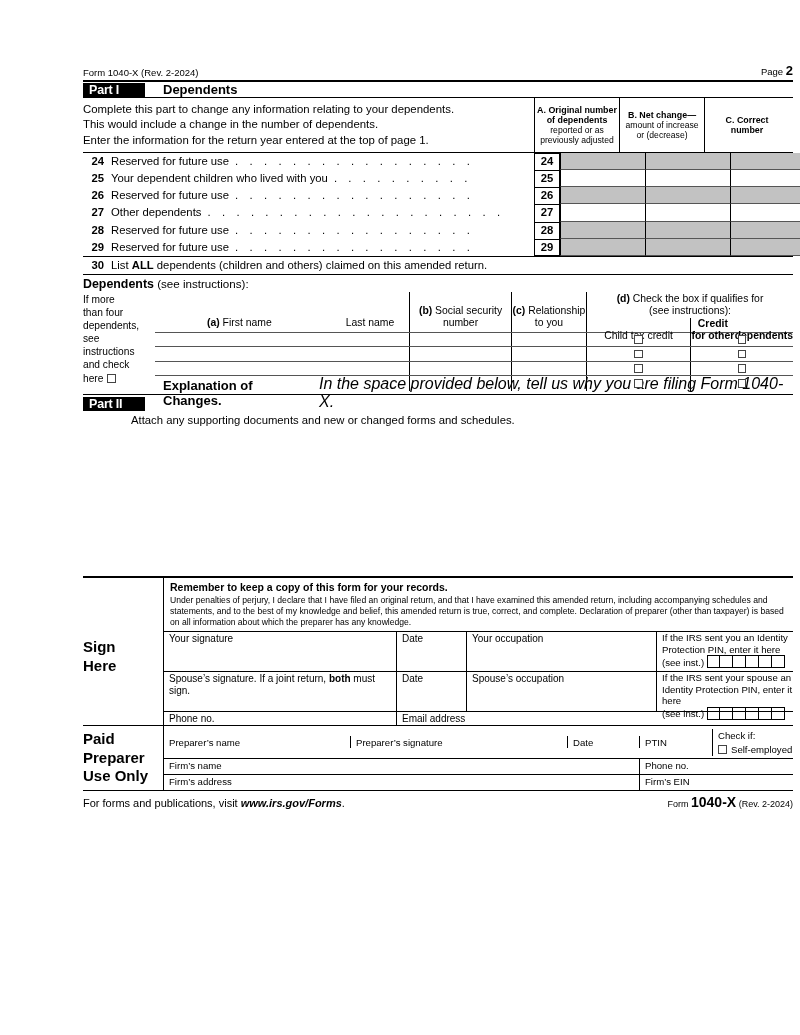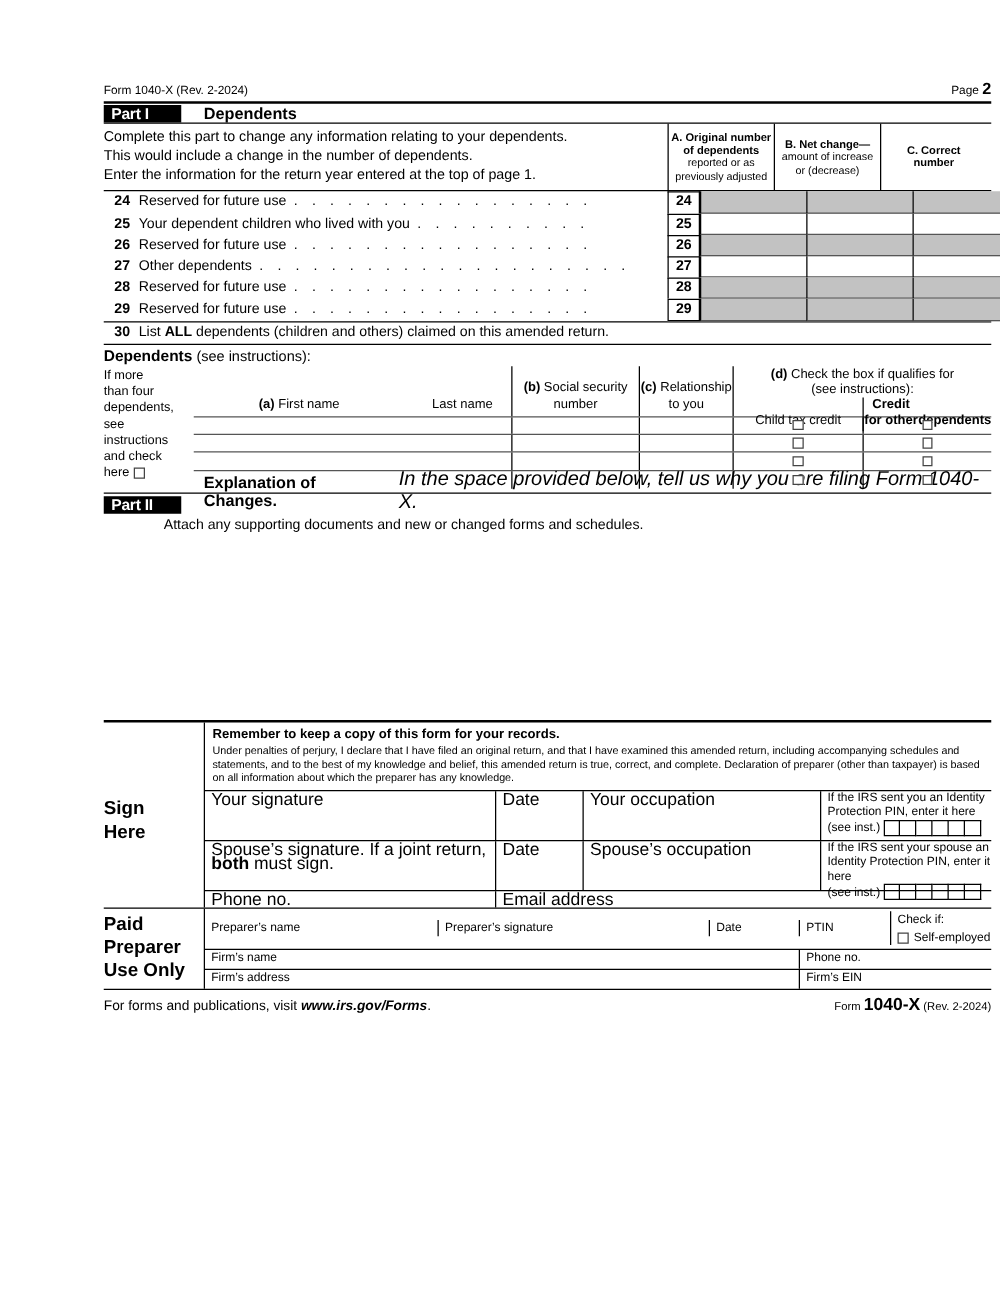--- a/index.html
+++ b/index.html
@@ -197,21 +197,21 @@
 
   .sig-remember {
     font-size: 10.5px; font-weight: bold; padding: 3px 0 2px 6px;
   }
   .sig-perjury {
     font-size: 8.6px; line-height: 11.2px; padding: 0 2px 3px 6px;
   }
   .sig-rowA { display: flex; border-top: 1px solid #000; height: 40px; }
   .sig-rowB { display: flex; border-top: 1px solid #000; height: 40px; }
   .sig-rowC { display: flex; border-top: 1px solid #000; height: 14px; }
-  .sc { font-size: 14px; padding: 1px 0 0 5px; line-height: 11.6px; }
+  .sc { font-size: 10px; padding: 1px 0 0 5px; line-height: 11.6px; }
   .sc-sig   { flex: 0 0 232px; }
   .sc-date  { flex: 0 0 70px;  border-left: 1px solid #000; }
   .sc-occ   { flex: 0 0 190px; border-left: 1px solid #000; }
   .sc-pin   { flex: 1 1 auto;  border-left: 1px solid #000; }
   .sc-phone { flex: 0 0 232px; }
   .sc-email { flex: 1 1 auto; border-left: 1px solid #000; }
 
   .pinwrap { display: flex; align-items: flex-end; padding-left: 5px; }
   .pintext { font-size: 9.6px; line-height: 11.6px; padding-bottom: 0; }
   .pinboxes { display: flex; margin-left: 3px; }

